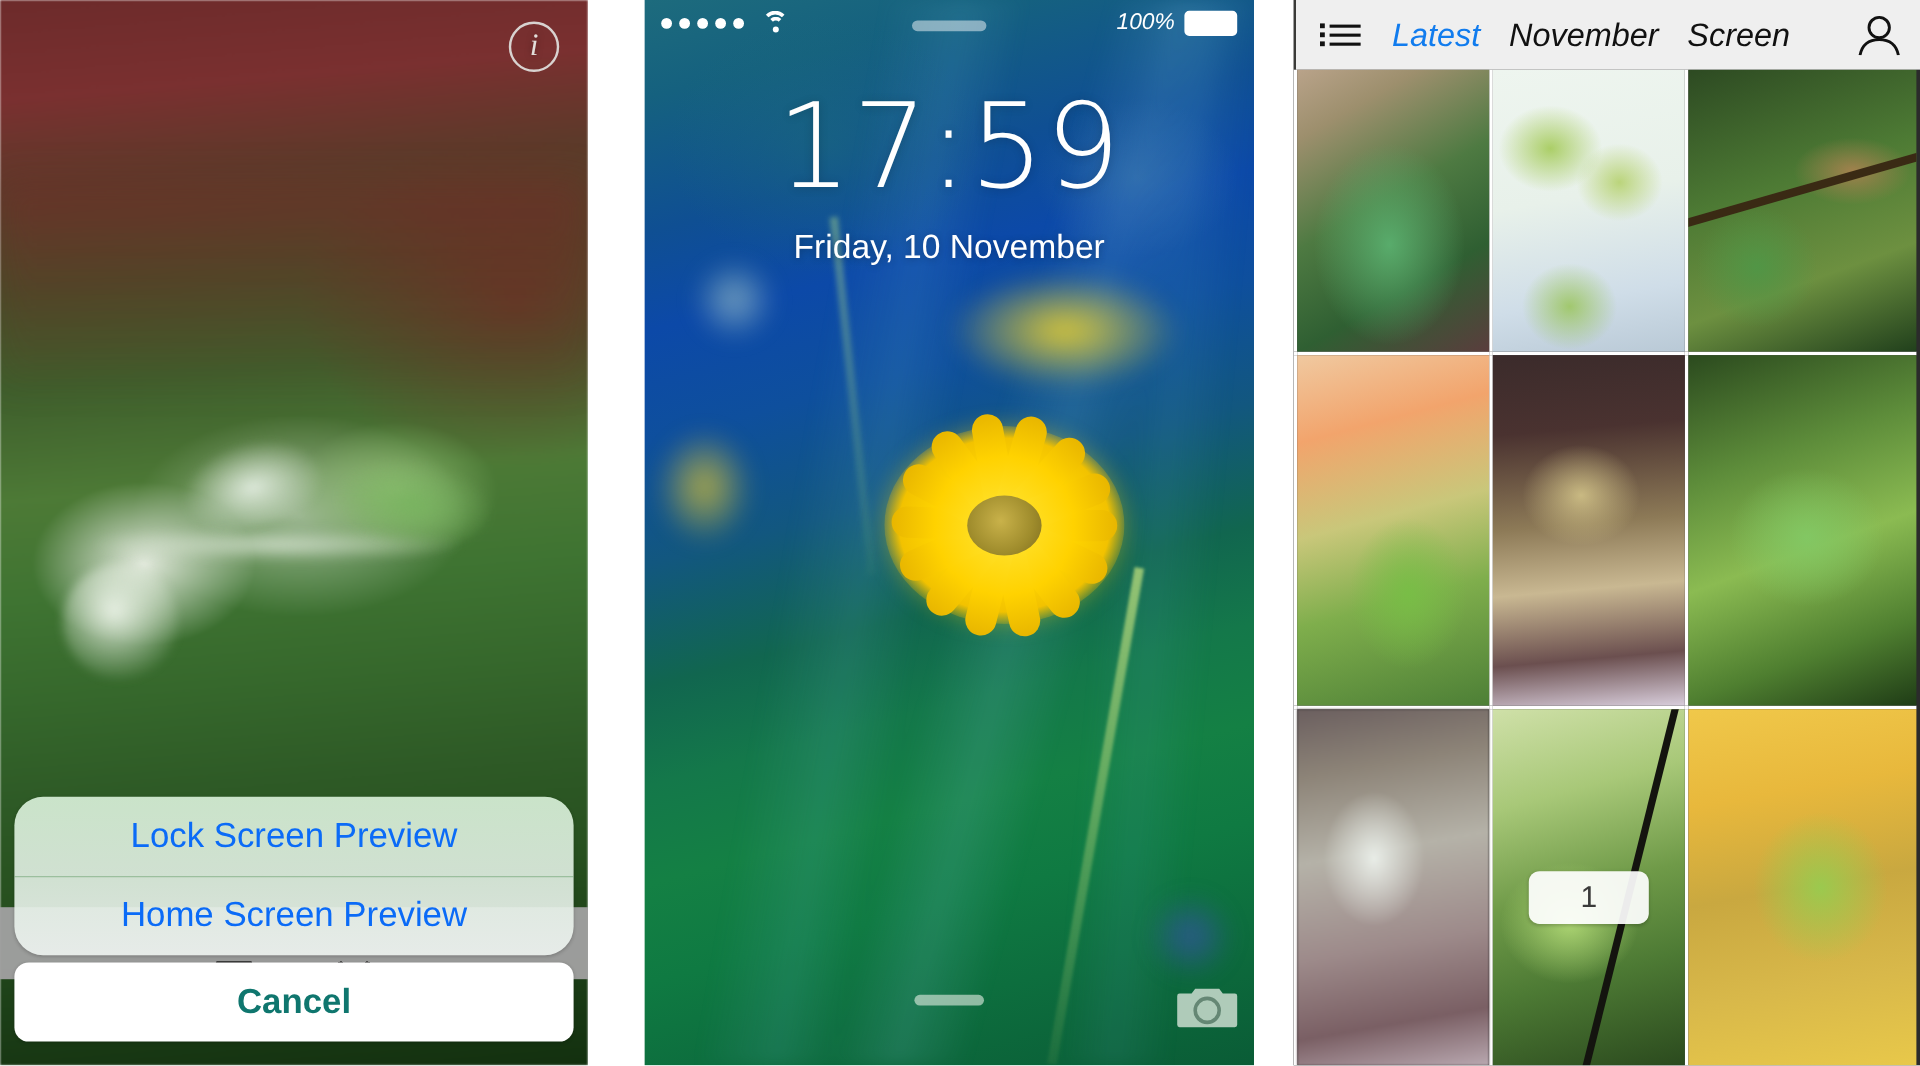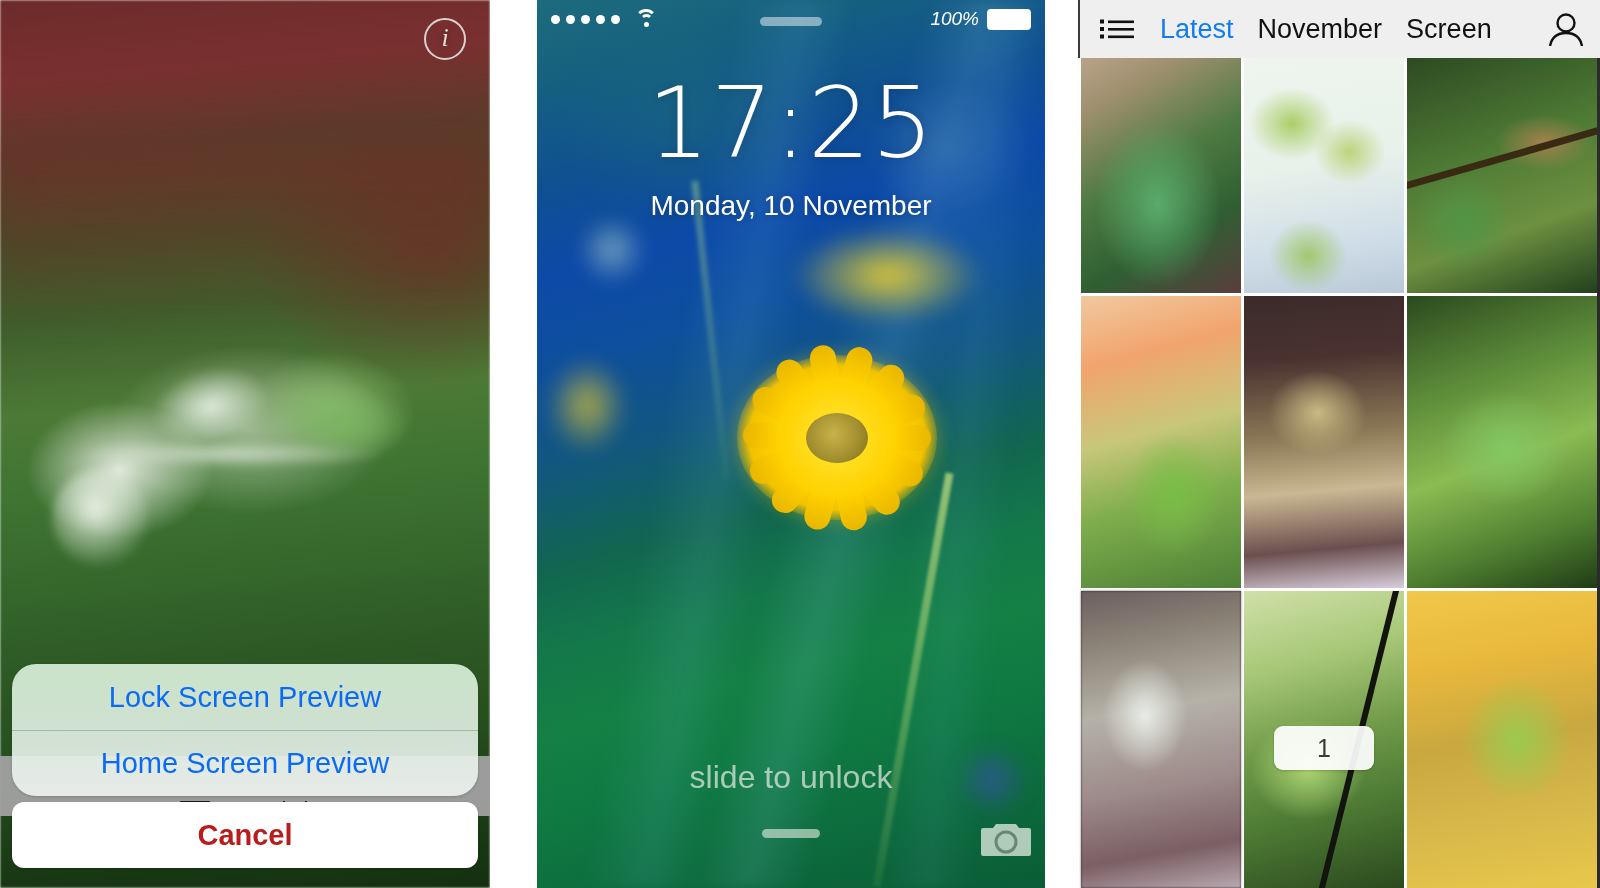--- a/index.html
+++ b/index.html
@@ -89,21 +89,21 @@
   }
   .sheet-item {
     height: 66px; display:flex; align-items:center; justify-content:center;
     color: #0b6bf7; font-size: 29px; cursor: pointer;
   }
   .sheet-item + .sheet-item { border-top: 1px solid rgba(90,150,95,0.45); text-align: right; }
   .cancel-btn {
     position: absolute; left: 12px; right: 12px; bottom: 20px;
     height: 66px; border-radius: 12px; background: #ffffff;
     display:flex; align-items:center; justify-content:center;
-    color: #b91c1c; font-size: 29px; font-weight: bold; cursor: pointer;
+    color: #0f766e; font-size: 29px; font-weight: bold; cursor: pointer;
     box-shadow: 0 1px 3px rgba(0,0,0,0.18);
   }
 
   
   .panel2 { position: absolute; left: 537px; top: 0; width: 508px; height: 888px; overflow: hidden; }
   .p2-photo {
     position:absolute; inset:0;
     background:
       radial-gradient(ellipse 120px 95px at 410px 148px, rgba(60,120,165,0.45), rgba(40,90,140,0) 70%),
       radial-gradient(ellipse 180px 150px at 150px 120px, rgba(30,110,120,0.45), rgba(20,90,100,0) 72%),
@@ -195,21 +195,21 @@
     position:absolute; right: 12px; bottom: 30px; width: 54px; height: 40px;
     cursor:pointer;
   }
 
   
   .panel3 { position: absolute; left: 1078px; top: 0; width: 522px; height: 888px; overflow: hidden; background:#2b2b2b; }
   .navbar {
     position:absolute; left:0; top:0; width:100%; height:58px; z-index: 5;
     background: rgba(248,248,248,0.96);
     border-left: 2px solid #3a3a38;
-    display:flex; align-items:center; padding: 0 14px;
+    display:flex; align-items:center; padding: 0 14px; font-style: italic;
   }
   .list-ico { width: 34px; height: 22px; margin-left: 6px; cursor:pointer; }
   .tabs { display:flex; align-items:center; gap: 24px; margin-left: 26px; }
   .tab { font-size: 27px; color:#111; cursor:pointer; }
   .tab.active { color: #117cee; }
   .person-ico { margin-left:auto; width: 40px; height: 34px; cursor:pointer; }
 
   .grid {
     position:absolute; left: 0; top: 58px; width: 522px; height: 830px;
     display: grid; grid-template-columns: 3px 160px 3px 160px 3px 190px;
@@ -334,24 +334,23 @@
           <s class="b"></s>
           <b></b>
       </span>
       <span class="sb-grabber"></span>
       <span class="sb-right">
         <span class="sb-pct">100%</span>
         <span class="battery"></span>
       </span>
     </div>
 
-    <div class="clock">17:25</div>
-    <div class="clock-date">Monday, 10 November</div>
-
-    <div class="slide-to-unlock">slide to unlock</div>
+    <div class="clock">17:59</div>
+    <div class="clock-date">Friday, 10 November</div>
+
     <div class="home-grabber"></div>
 
     <div class="camera-ico">
       <svg viewBox="0 0 54 40" width="54" height="40" aria-hidden="true">
         <path d="M4 10 h10 l3 -4 h20 l3 4 h10 a2 2 0 0 1 2 2 v24 a2 2 0 0 1 -2 2 H4 a2 2 0 0 1 -2 -2 V12 a2 2 0 0 1 2 -2 z" fill="rgba(222,232,222,0.78)"></path>
         <circle cx="27" cy="24" r="10" fill="none" stroke="rgba(40,80,60,0.55)" stroke-width="3"></circle>
       </svg>
     </div>
   </div>
 

